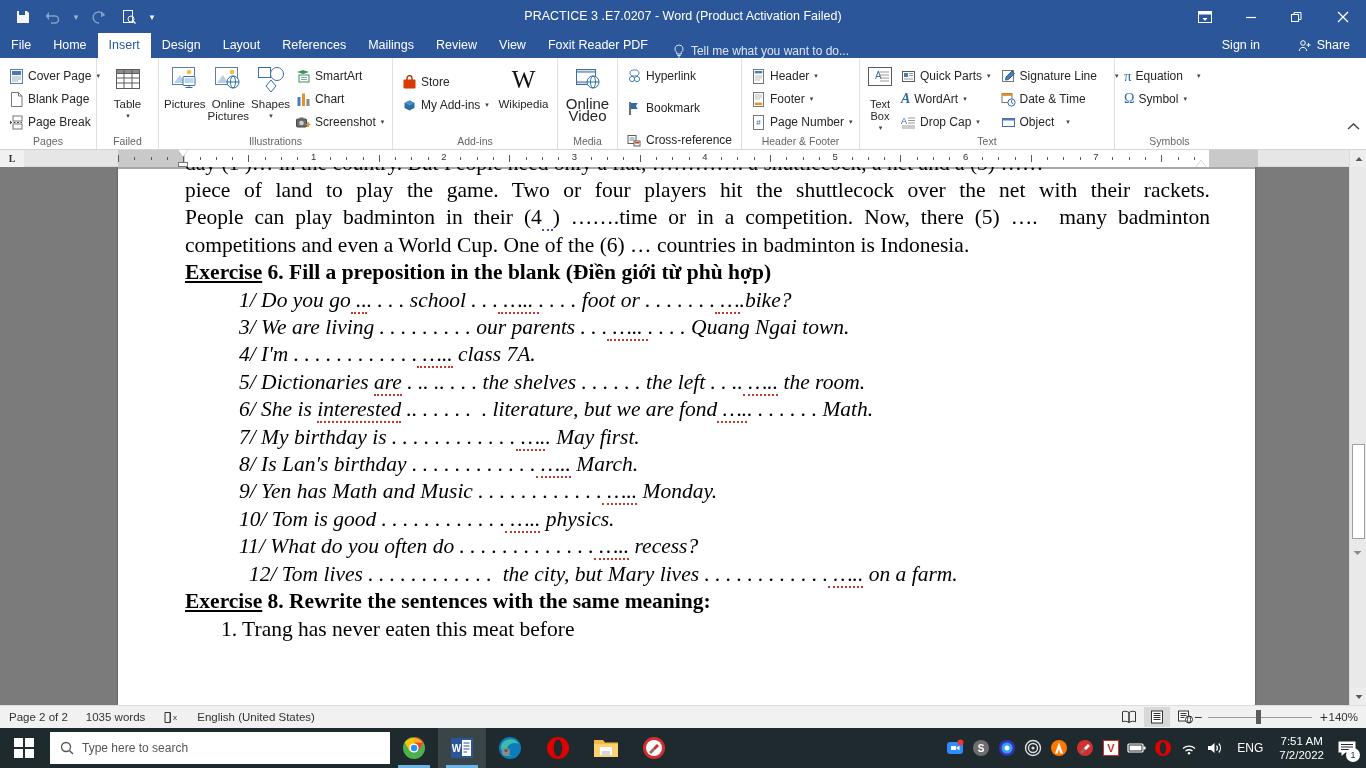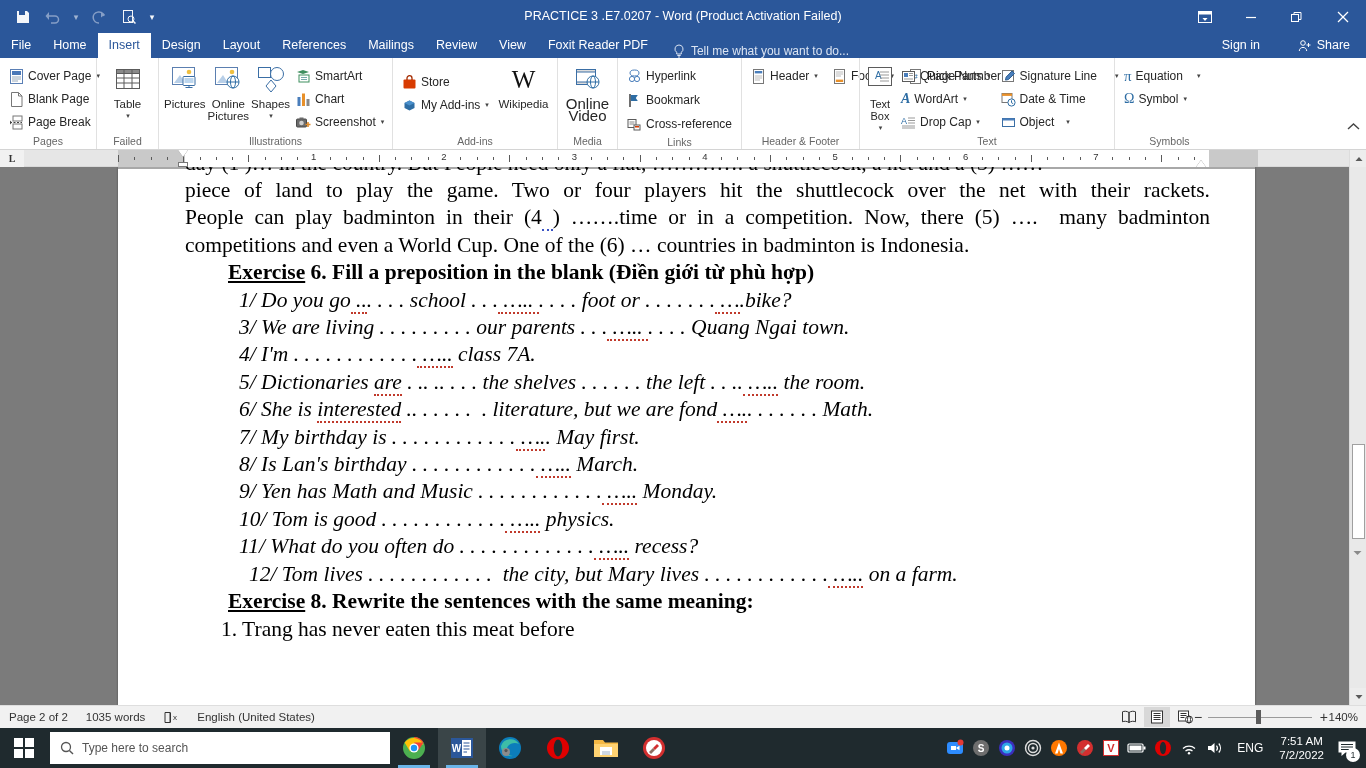--- a/index.html
+++ b/index.html
@@ -131,21 +131,21 @@
   }
   .page-top-border { position:absolute; left:0; top:0; width:100%; height:2px; background:#a8a8a8; }
   .doc {
     position: absolute; left: 67px; top: -3px; width: 1025px;
     font-family: "Liberation Serif", serif;
     font-size: 21.5px; color: #000; line-height: 27.4px;
   }
   .clip-line { overflow: hidden; height: 13px; position: relative; }
   .clip-line .inner { position: absolute; top: -14px; left: 0; white-space: nowrap; }
   .just { text-align: justify; text-align-last: justify; }
-  .bold { font-weight: bold; margin-left: 43px; }
+  .bold { font-weight: bold; }
   .u { text-decoration: underline; }
   .indent1 { padding-left: 54px; font-style: italic; }
   .sq {
     border-bottom: 2px dotted #3a53c4;
     padding-bottom: 0px;
   }
   .sqr { border-bottom: 2px dotted #c0392b; }
   .numlist { padding-left: 36px; }
 
   
@@ -500,21 +500,21 @@
               <line x1="14" y1="15" x2="26" y2="15" stroke="#2e6da4"></line>
             </svg>
         </span>
         <span class="lbl" style="font-size:15px">Online Video</span>
       </div>
     </div>
     <div class="rgroup-label">Media</div>
   </div>
 
   <div class="rgroup" style="width:124px">
-    <div class="rgroup-body" style="flex-direction:column;gap:2px;padding-top:4px">
+    <div class="rgroup-body" style="flex-direction:column;gap:10px;padding-top:4px">
       <div class="ritem">
         <span>
           <svg width="15" height="15" viewBox="0 0 15 15">
               <ellipse cx="7.5" cy="4" rx="4.5" ry="3" fill="none" stroke="#4a7ebb"></ellipse>
               <circle cx="5" cy="10" r="2.6" fill="none" stroke="#4a7ebb"></circle>
               <circle cx="10" cy="10" r="2.6" fill="none" stroke="#4a7ebb"></circle>
             </svg>
         </span>
         <span>Hyperlink</span>
       </div>
@@ -538,21 +538,21 @@
             </svg>
         </span>
         <span>Cross-reference</span>
       </div>
     </div>
     <div class="rgroup-label">Links</div>
   </div>
 
 
   <div class="rgroup" style="width:118px">
-    <div class="rgroup-body" style="flex-direction:row;gap:6px;padding-top:4px">
+    <div class="rgroup-body" style="flex-direction:column;gap:1px;padding-top:4px">
       <div class="ritem">
         <span>
           <svg width="15" height="15" viewBox="0 0 15 15">
               <rect x="2.5" y="0.5" width="10" height="14" fill="#fff" stroke="#777"></rect>
               <rect x="3.8" y="2" width="7.4" height="2.4" fill="#4a7ebb"></rect>
               <line x1="3.8" y1="7" x2="11.2" y2="7" stroke="#bbb"></line>
               <line x1="3.8" y1="9" x2="11.2" y2="9" stroke="#bbb"></line>
               <line x1="3.8" y1="11" x2="9" y2="11" stroke="#bbb"></line>
             </svg>
         </span>

